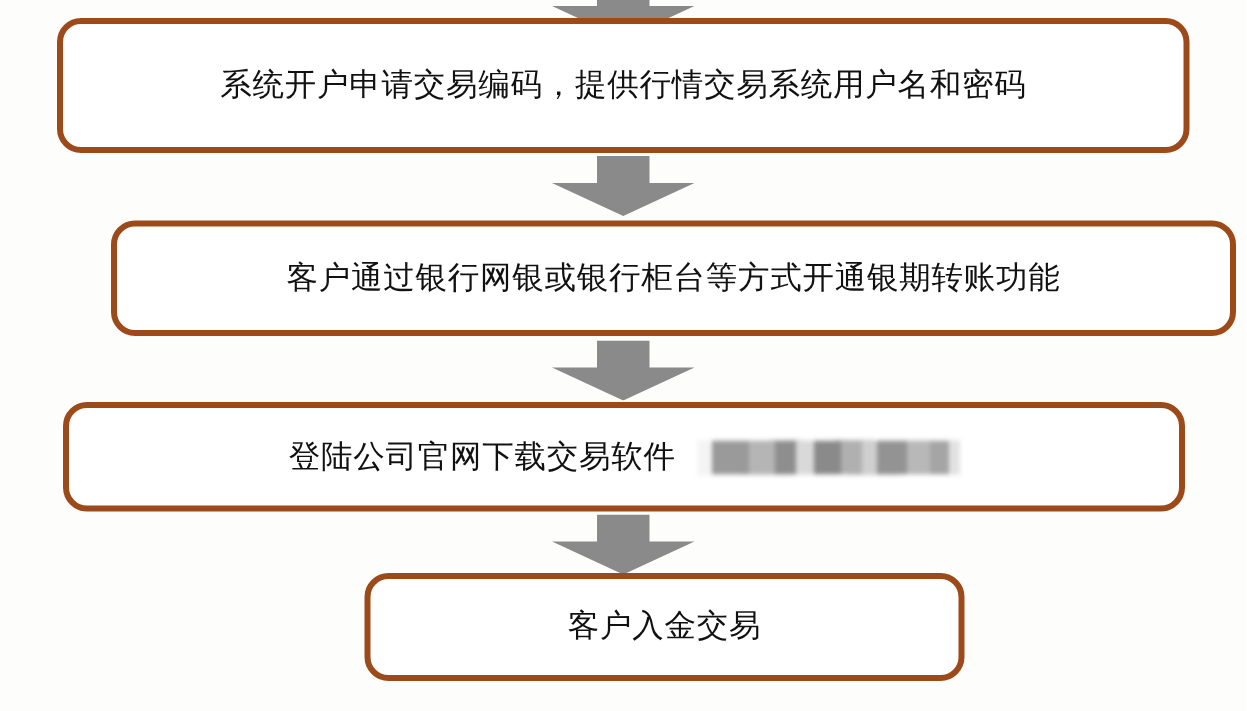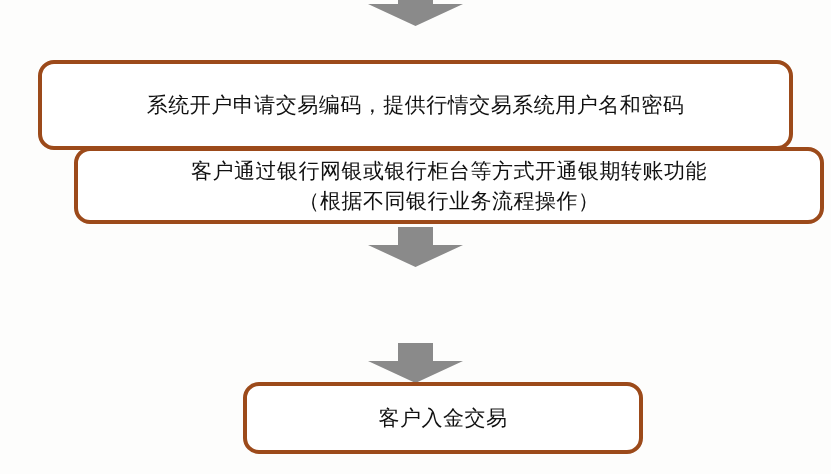--- a/index.html
+++ b/index.html
@@ -40,21 +40,21 @@
     text-align: center;
     font-family: "Liberation Sans", "DejaVu Sans", sans-serif;
   }
   .node-row {
     display: flex;
     align-items: center;
     justify-content: center;
   }
 
   
-  #node-1 { left: 38px;  top: 12px;  width: 755px; height: 90px; margin-top: 48px; }
+  #node-1 { left: 38px;  top: 12px;  width: 755px; height: 90px; }
   #node-2 { left: 40px;  top: 147px; width: 750px; height: 77px; margin-left: 34px; }
   #node-3 { left: 42px;  top: 268px; width: 748px; height: 73px; }
   #node-4 { left: 243px; top: 382px; width: 400px; height: 72px; }
 
   
   .redaction {
     display: inline-block;
     width: 175px;
     height: 24px;
     margin-left: 14px;
@@ -130,29 +130,34 @@
   </div>
 
   <div class="arrow" id="arrow-1">
     <svg width="95" height="40" viewBox="0 0 95 40" aria-hidden="true">
       <polygon points="30,0 65,0 65,18 95,18 47.5,40 0,18 30,18" fill="#8a8a8a"></polygon>
     </svg>
   </div>
 
   <div class="node" id="node-2">
     <div class="node-line">客户通过银行网银或银行柜台等方式开通银期转账功能</div>
-    <div class="node-line">（根据不同银行业务流程操作）</div>
   </div>
 
   <div class="arrow" id="arrow-2">
     <svg width="95" height="40" viewBox="0 0 95 40" aria-hidden="true">
       <polygon points="30,0 65,0 65,18 95,18 47.5,40 0,18 30,18" fill="#8a8a8a"></polygon>
     </svg>
   </div>
 
+  <div class="node" id="node-3">
+    <div class="node-row">
+      <span class="node-line">登陆公司官网下载交易软件</span>
+      <span class="redaction"></span>
+    </div>
+  </div>
 
   <div class="arrow" id="arrow-3">
     <svg width="95" height="40" viewBox="0 0 95 40" aria-hidden="true">
       <polygon points="30,0 65,0 65,18 95,18 47.5,40 0,18 30,18" fill="#8a8a8a"></polygon>
     </svg>
   </div>
 
   <div class="node" id="node-4">
     <div class="node-line">客户入金交易</div>
   </div>

